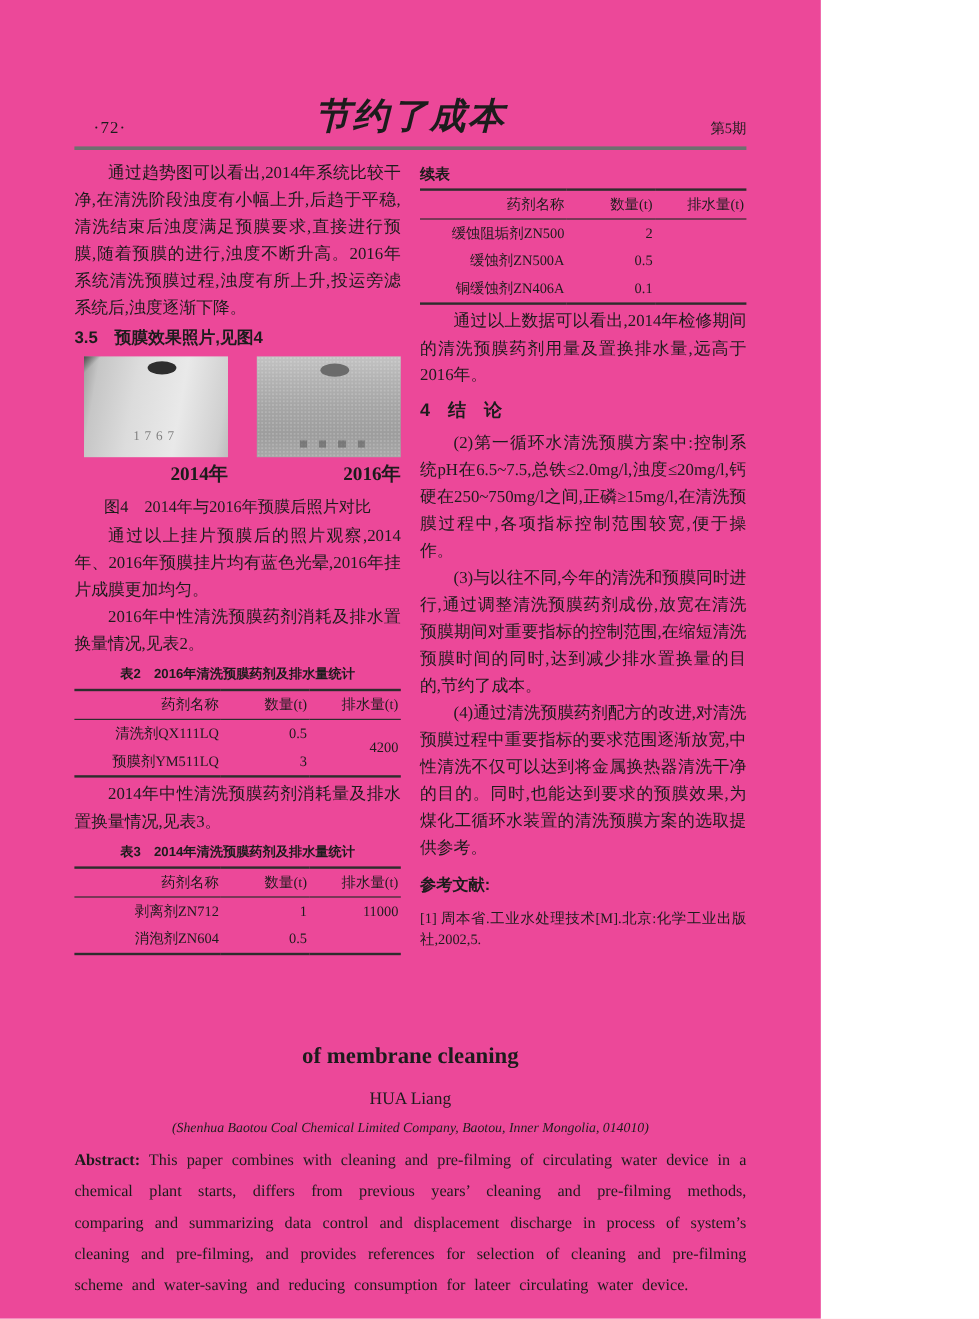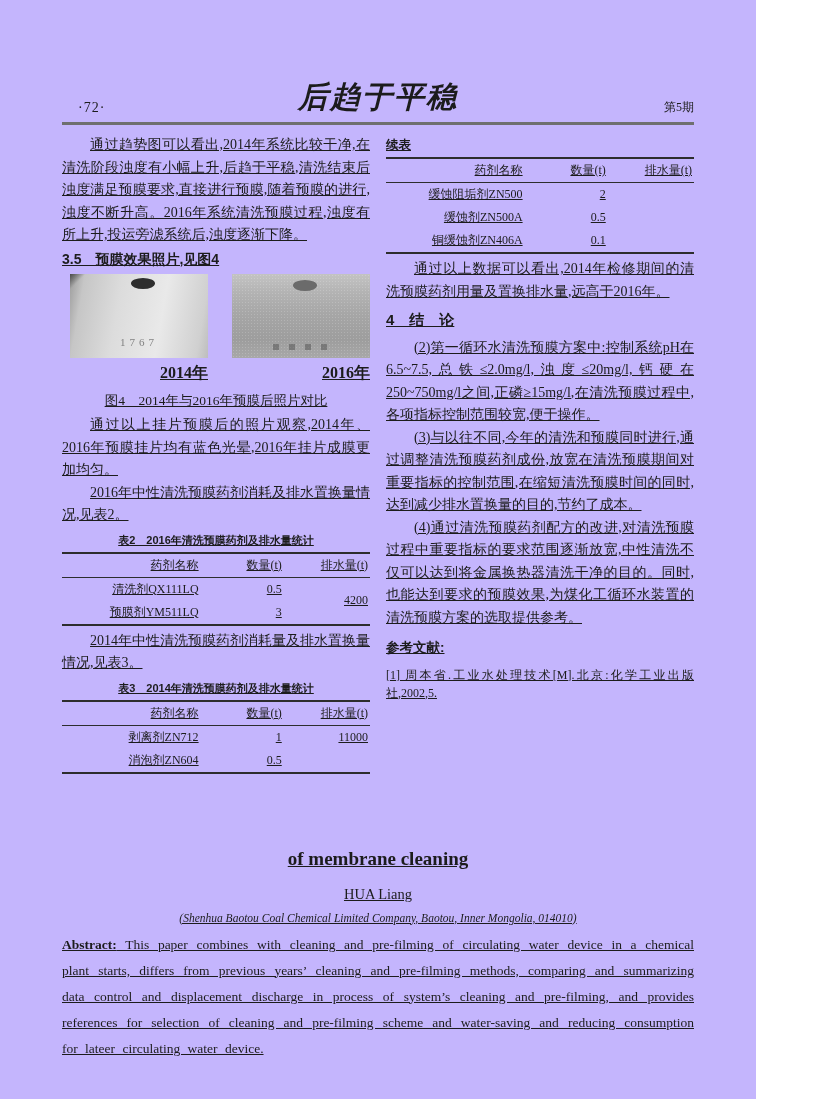--- a/index.html
+++ b/index.html
@@ -1,17 +1,17 @@
 <!DOCTYPE html>
 <html><head>
 <meta charset="utf-8">
 <style>
   html,body{margin:0;padding:0;background:#ffffff;}
-  .page{position:relative;width:756px;height:1099px;background:#c4b5fd;color:#1c1c1c;
-        font-family:"Liberation Serif",serif;overflow:hidden;text-decoration:underline;}
+  .page{position:relative;width:684px;height:1099px;background:#ec4899;color:#1c1c1c;
+        font-family:"Liberation Serif",serif;overflow:hidden;}
   .inner{margin:0 62px;}
 
   
   .header{position:relative;padding-top:76px;height:42px;}
   .page-num{position:absolute;left:16px;bottom:2px;font-size:14px;letter-spacing:1px;}
   .journal-logo{position:absolute;left:50%;transform:translateX(-50%);bottom:0;
         font-size:30px;font-weight:bold;font-style:italic;letter-spacing:2px;
         font-family:"Liberation Serif",serif;}
   .issue{position:absolute;right:0;bottom:2px;font-size:12px;}
   .header-rule{border-bottom:3px solid #6f6f6f;margin-top:4px;}
@@ -72,21 +72,21 @@
   .received{position:absolute;right:0;bottom:1px;font-size:12px;word-spacing:0;}
 </style>
 </head>
 <body>
 
 <div class="page">
   <div class="inner">
 
     <div class="header">
       <span class="page-num">·72·</span>
-      <span class="journal-logo">后趋于平稳</span>
+      <span class="journal-logo">节约了成本</span>
       <span class="issue">第5期</span>
     </div>
     <div class="header-rule"></div>
 
     <div class="columns">
 
       <div class="col">
         <p class="para">通过趋势图可以看出,2014年系统比较干净,在清洗阶段浊度有小幅上升,后趋于平稳,清洗结束后浊度满足预膜要求,直接进行预膜,随着预膜的进行,浊度不断升高。2016年系统清洗预膜过程,浊度有所上升,投运旁滤系统后,浊度逐渐下降。</p>
         <p class="sec-head">3.5　预膜效果照片,见图4</p>
 

